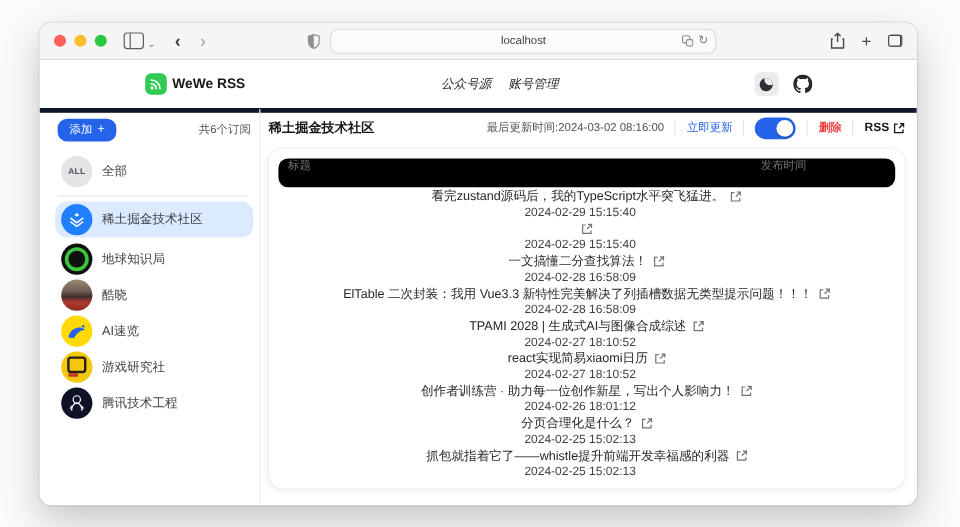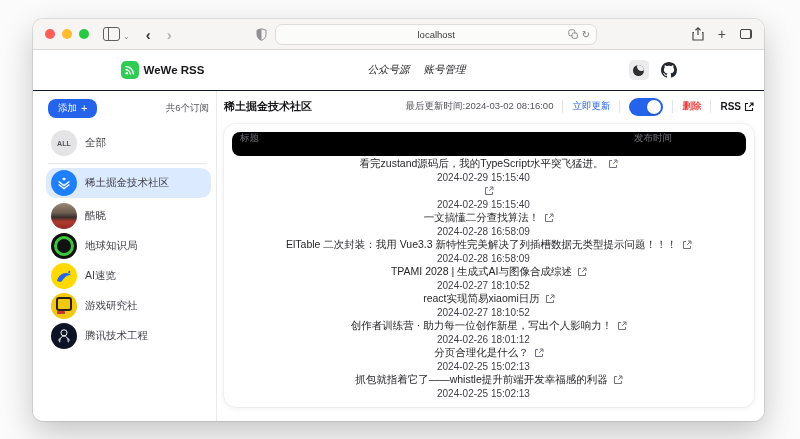--- a/index.html
+++ b/index.html
@@ -22,21 +22,21 @@
   .url-text{flex:1;text-align:center;font-size:9.5px;color:#3c3c3e;}
   .url-right{position:absolute;right:6px;top:0;bottom:0;display:flex;align-items:center;gap:4px;color:#9a9a9e;}
   .reload{font-size:10px;color:#7b7b80;}
   .tb-right{display:flex;align-items:center;gap:14px;margin-left:10px;color:#3a3a3c;}
   .plus-glyph{font-size:14px;color:#48484a;}
   .tabs-icon{width:12px;height:10px;position:relative;}
   .tabs-icon::before{content:"";position:absolute;right:0;top:0;width:9px;height:8px;border:1.2px solid #48484a;border-radius:2px;}
   .tabs-icon::after{content:"";position:absolute;left:0;bottom:0;width:9px;height:8px;border:1.2px solid #48484a;border-radius:2px;background:#f6f5f4;}
   
   .app{position:absolute;top:31px;left:0;right:0;bottom:0;background:#fff;}
-  .app-header{height:40px;border-bottom:1px solid #0f172a;display:flex;align-items:center;}
+  .app-header{height:40px;border-bottom:4px solid #0f172a;display:flex;align-items:center;}
   .app-header-inner{width:556px;margin:0 auto;display:flex;align-items:center;}
   .brand{display:flex;align-items:center;gap:5px;}
   .brand-logo{width:18px;height:18px;border-radius:5px;background:#2fcb53;display:flex;align-items:center;justify-content:center;}
   .brand-name{font-size:11.5px;font-weight:700;color:#18181b;}
   .app-nav{flex:1;display:flex;justify-content:center;gap:14px;font-style:italic;}
   .nav-link{font-size:10.5px;color:#27272a;}
   .header-actions{display:flex;align-items:center;gap:12px;}
   .moon-btn{width:20px;height:20px;background:#ececee;border-radius:5px;display:flex;align-items:center;justify-content:center;position:relative;}
   .moon{width:11px;height:11px;background:#2f2f33;border-radius:50%;position:relative;overflow:hidden;}
   .moon::after{content:"";position:absolute;width:9px;height:9px;border-radius:50%;background:#ececee;left:4px;top:-3px;}
@@ -185,27 +185,27 @@
             <svg width="16" height="16" viewBox="0 0 16 16">
                 <path d="M8 2.6 10 4.1 8 5.6 6 4.1Z" fill="#fff"></path>
                 <path d="M2.6 6.6 8 10.6l5.4-4" stroke="#fff" stroke-width="1.3" fill="none"></path>
                 <path d="M2.6 9.6 8 13.6l5.4-4" stroke="#fff" stroke-width="1.3" fill="none"></path>
               </svg>
           </span>
           <span class="side-label">稀土掘金技术社区</span>
         </div>
 
         <div class="side-item">
+          <span class="avatar av-earth"></span>
+          <span class="side-label">地球知识局</span>
+        </div>
+
+        <div class="side-item">
           <span class="avatar av-kx"></span>
           <span class="side-label">酷晓</span>
-        </div>
-
-        <div class="side-item">
-          <span class="avatar av-earth"></span>
-          <span class="side-label">地球知识局</span>
         </div>
 
         <div class="side-item">
           <span class="avatar av-ai">
             <svg width="18" height="14" viewBox="0 0 18 14">
                 <path d="M2 12c1-5 5-8 9-8 2.4 0 4 1 5 2-2 0-4 .6-5.6 2C8.6 9.6 7.4 11 6.8 12.6 5 13 3 12.6 2 12Z" fill="#2563eb"></path>
                 <path d="M12.6 3.6c.6-1 1.6-1.8 2.6-2-0.2 1-.2 2 .2 2.8-1-.6-2-.8-2.8-.8Z" fill="#2563eb"></path>
               </svg>
           </span>
           <span class="side-label">AI速览</span>

